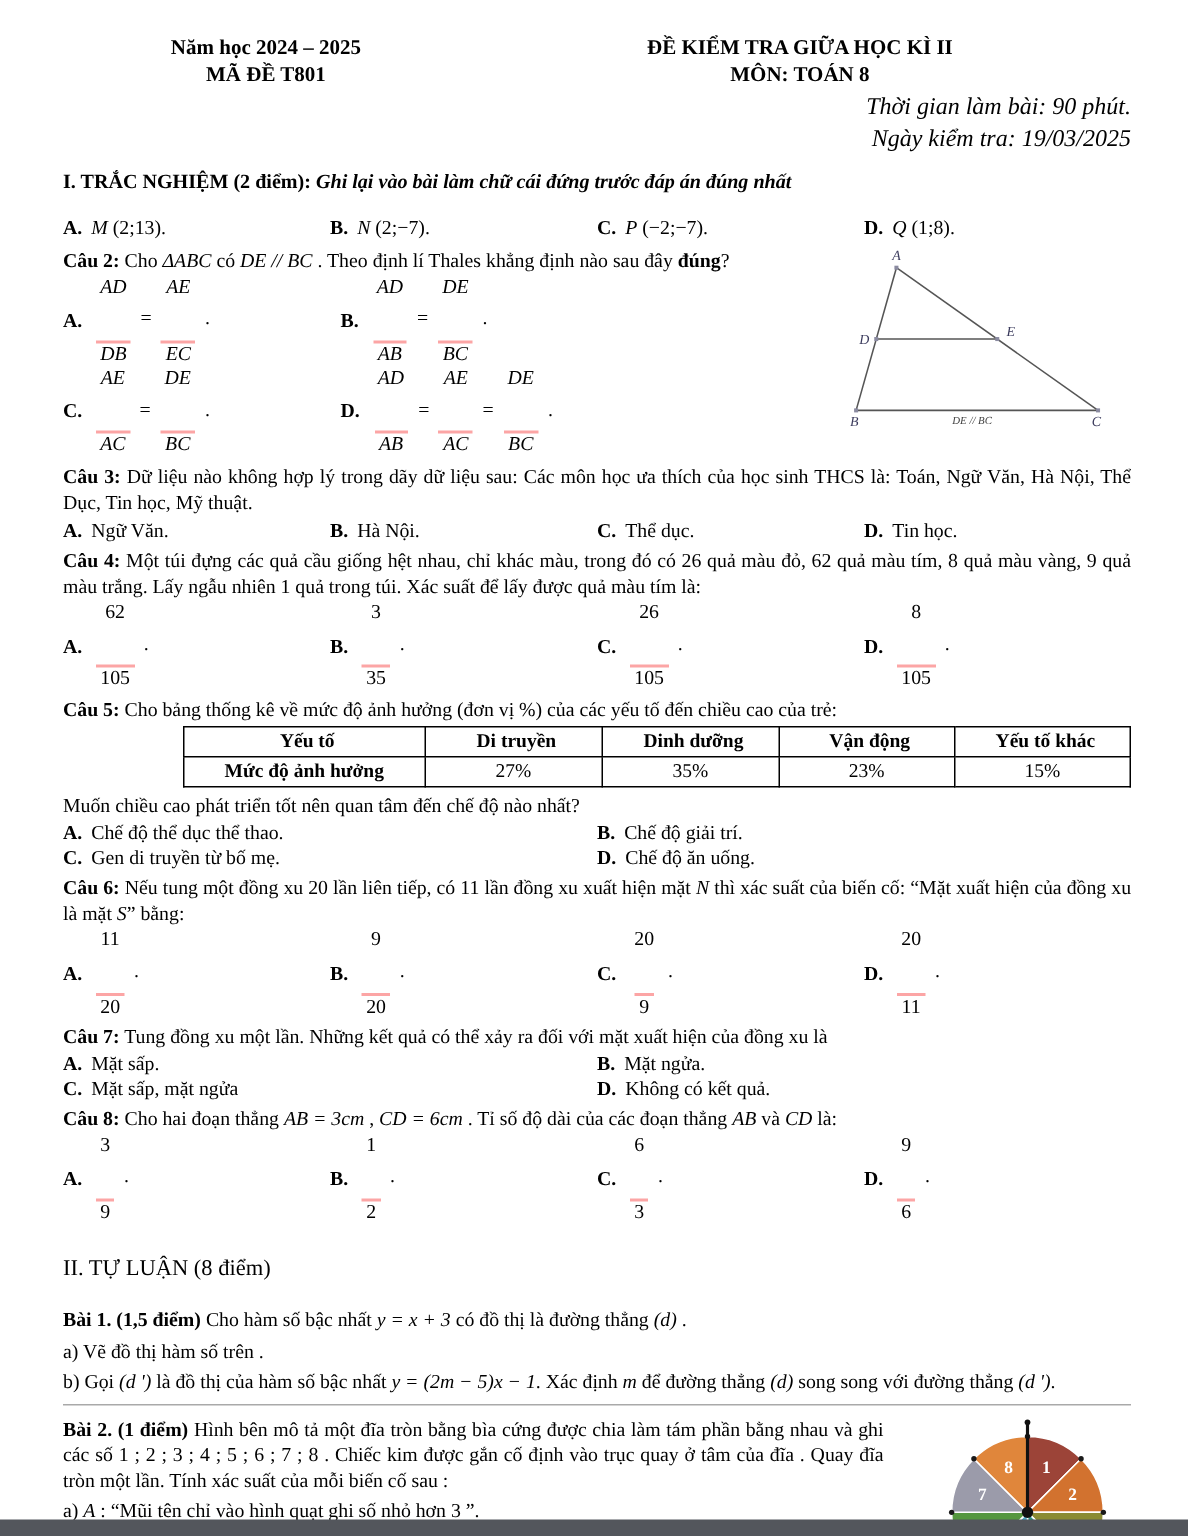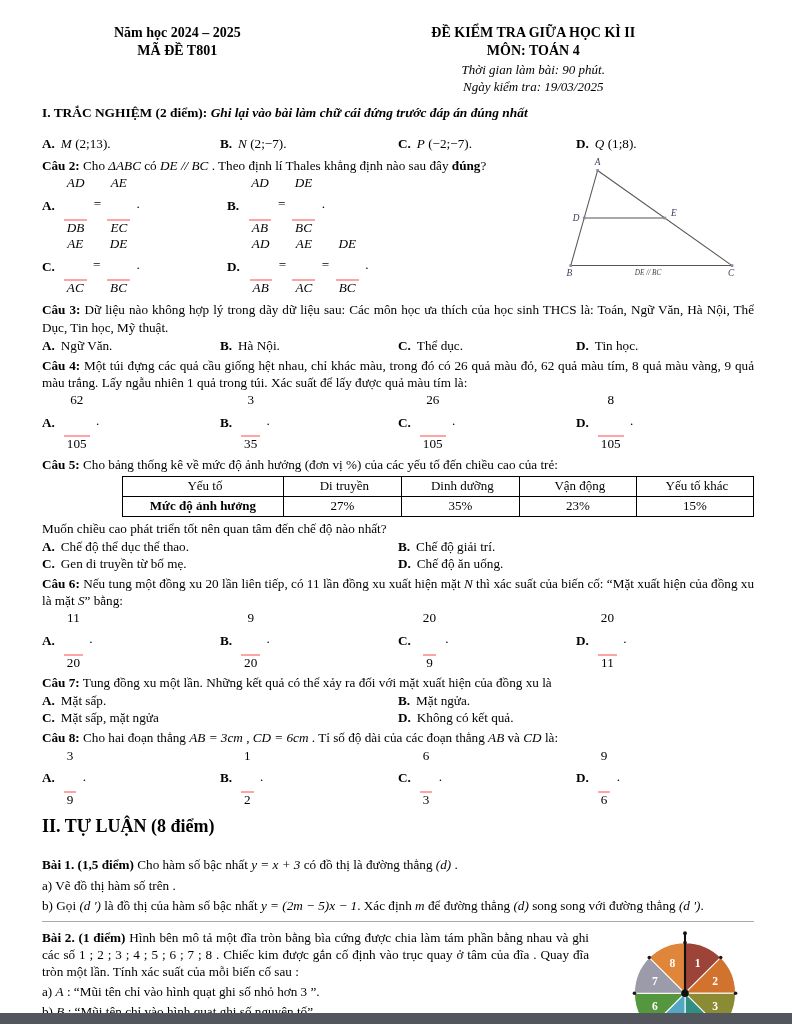--- a/index.html
+++ b/index.html
@@ -5,21 +5,21 @@
   html,body{margin:0;padding:0;}
   body{width:792px;height:1024px;background:#ffffff;color:#000;
        font-family:"Liberation Serif","DejaVu Serif",serif;font-size:13.2px;line-height:1.3;
        position:relative;overflow:hidden;}
   .page{padding:24px 38px 0 42px;}
   .hdr{display:flex;}
   .hcol{text-align:center;}
   .hl{width:38%;}
   .hrt{width:62%;}
   .hline{font-weight:bold;font-size:14px;line-height:1.32;}
-  .hitalic{font-style:italic;font-size:13px;line-height:1.32;}
+  .hitalic{font-style:italic;font-size:16px;line-height:1.32;text-align:right;}
   .sec{margin-top:9px;font-size:13.4px;}
   .bi{font-weight:bold;font-style:italic;}
   .bd{font-weight:bold;margin-top:10px;}
   .it{font-style:italic;}
   .q{margin:3px 0 1px;text-align:justify;}
   .qlabel{font-weight:bold;}
   .opts{display:flex;flex-wrap:wrap;align-items:center;margin:1px 0 2px;}
   .opts .opt{display:flex;align-items:center;}
   .c4 .opt{width:25%;}
   .c2 .opt{width:50%;}
@@ -31,43 +31,43 @@
   .frac .fn,.frac .fd{padding:0 3px;}
   .frac .fd{border-top:2px solid #fca5a5;}
   .frac.it{font-style:italic;}
   .q2wrap{display:flex;align-items:flex-start;}
   .q2left{flex:1;}
   .q2fig{width:198px;display:flex;justify-content:center;padding-top:2px;}
   .qtable{border-collapse:collapse;margin:3px 0 2px 80px;}
   .qtable td{border:1px solid #000;text-align:center;padding:1px 8px;font-size:13px;}
   .qtable td:first-child{width:152px;}
   .qtable td:not(:first-child){width:104px;}
-  .qtable .hrow td{font-weight:normal;padding-left:12px;}
+  .qtable .hrow td{font-weight:bold;padding-left:12px;}
   .qtable .lab{font-weight:bold;}
-  .sec2{margin-top:7px;font-weight:bold;font-size:18px;}
+  .sec2{margin-top:21px;font-weight:normal;font-size:15px;}
   .rule{border:none;border-top:1px solid #a9a9a9;margin:7px 0 4px;}
   .b2wrap{display:flex;align-items:flex-start;gap:27px;}
   .b2left{flex:1;}
   .b2fig{width:138px;display:flex;justify-content:center;padding-top:4px;}
   .bottombar{position:absolute;left:0;bottom:0;width:792px;height:11px;background:#53565c;}
   svg text{font-family:"Liberation Serif","DejaVu Serif",serif;}
 </style>
 </head>
 <body>
 
 <div class="page">
 
   <div class="hdr">
     <div class="hcol hl">
       <div class="hline">Năm học 2024 – 2025</div>
       <div class="hline">MÃ ĐỀ T801</div>
     </div>
     <div class="hcol hrt">
       <div class="hline">ĐỀ KIỂM TRA GIỮA HỌC KÌ II</div>
-      <div class="hline">MÔN: TOÁN 4</div>
+      <div class="hline">MÔN: TOÁN 8</div>
       <div class="hitalic">Thời gian làm bài: 90 phút.</div>
       <div class="hitalic">Ngày kiểm tra: 19/03/2025</div>
     </div>
   </div>
 
   <p class="sec">
     <b>I. TRẮC NGHIỆM (2 điểm):</b>
     <span class="bi">Ghi lại vào bài làm chữ cái đứng trước đáp án đúng nhất</span>
   </p>
 

